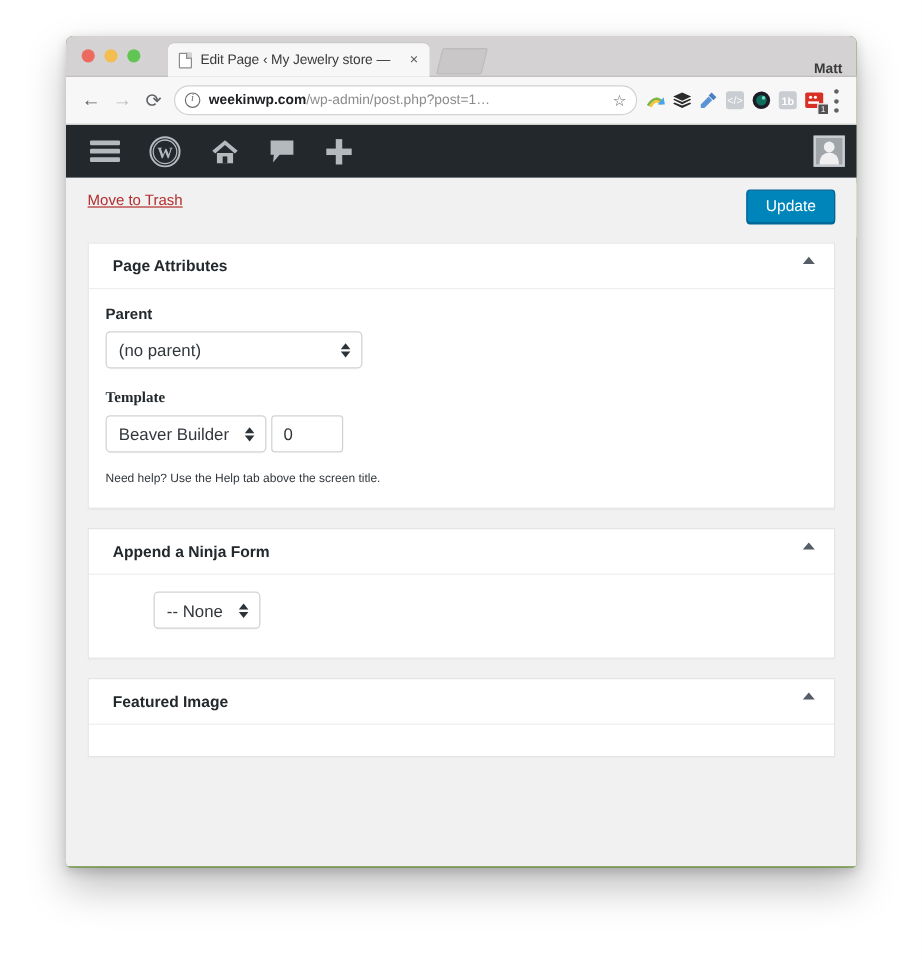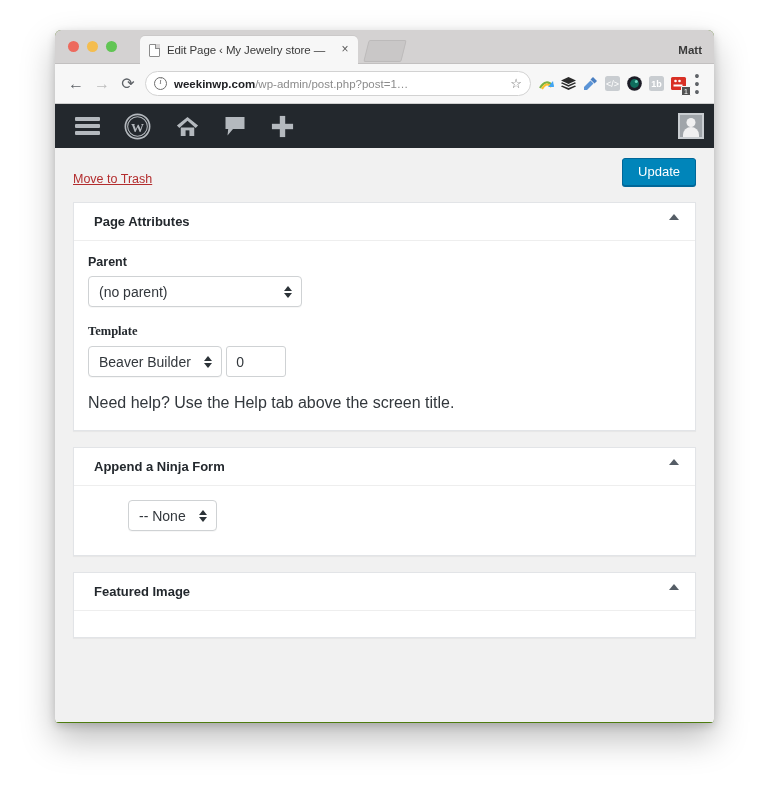--- a/index.html
+++ b/index.html
@@ -65,21 +65,21 @@
   }
   .newtab {
     position: absolute; left: 311px; top: 10px;
     width: 38px; height: 22px;
     background: #c9c7c7;
     border: 1px solid #bcbaba;
     transform: skewX(-14deg);
     border-radius: 2px;
   }
   .profile-name {
-    position: absolute; right: 12px; top: 14px;
+    position: absolute; right: 12px; top: 22px;
     font-size: 11.5px; color: #3b3b3b; font-weight: bold;
   }
 
   
   .toolbar {
     height: 40px; background: #f7f7f7;
     border-bottom: 1px solid #cfcfcf;
     display: flex; align-items: center; padding: 0 8px;
   }
   .navbtn {
@@ -156,21 +156,21 @@
   }
   .avatar:after {
     content: ""; position: absolute; left: 50%; bottom: 0;
     transform: translateX(-50%);
     width: 16px; height: 10px; border-radius: 8px 8px 0 0; background: #f0f0f1;
   }
 
   
   .submitrow {
     background: #f1f1f1; padding: 10px 18px 16px 18px;
-    display: flex; align-items: flex-end; justify-content: space-between; border-radius: 6px;
+    display: flex; align-items: flex-start; justify-content: space-between; border-radius: 6px;
   }
   .trash-link {
     font-size: 12.5px; color: #b32d2e; text-decoration: underline;
     padding-top: 2px;
   }
   .update-btn {
     background: #0085ba; border: 1px solid #006799;
     border-radius: 3px; color: #fff; font-size: 13px;
     padding: 5px 15px 6px 15px; box-shadow: 0 1px 0 #006799;
   }
@@ -219,21 +219,21 @@
   }
   .stepper i.up   { border-bottom: 5px solid #2c3338; }
   .stepper i.down { border-top: 5px solid #2c3338; }
 
   .numinput {
     width: 60px; height: 31px; background: #fff;
     border: 1px solid #cfd2d4; border-radius: 3px;
     font-size: 14px; color: #32373c; padding: 0 9px;
     font-family: "Liberation Sans", sans-serif;
   }
-  .help-text { font-size: 16px; color: #32373c; margin-top: 17px; }
+  .help-text { font-size: 10px; color: #32373c; margin-top: 17px; }
 </style>
 </head>
 <body>
 
 <div class="window">
 
   <div class="tabstrip">
     <div class="lights">
       <div class="light red"></div>
       <div class="light yellow"></div>

